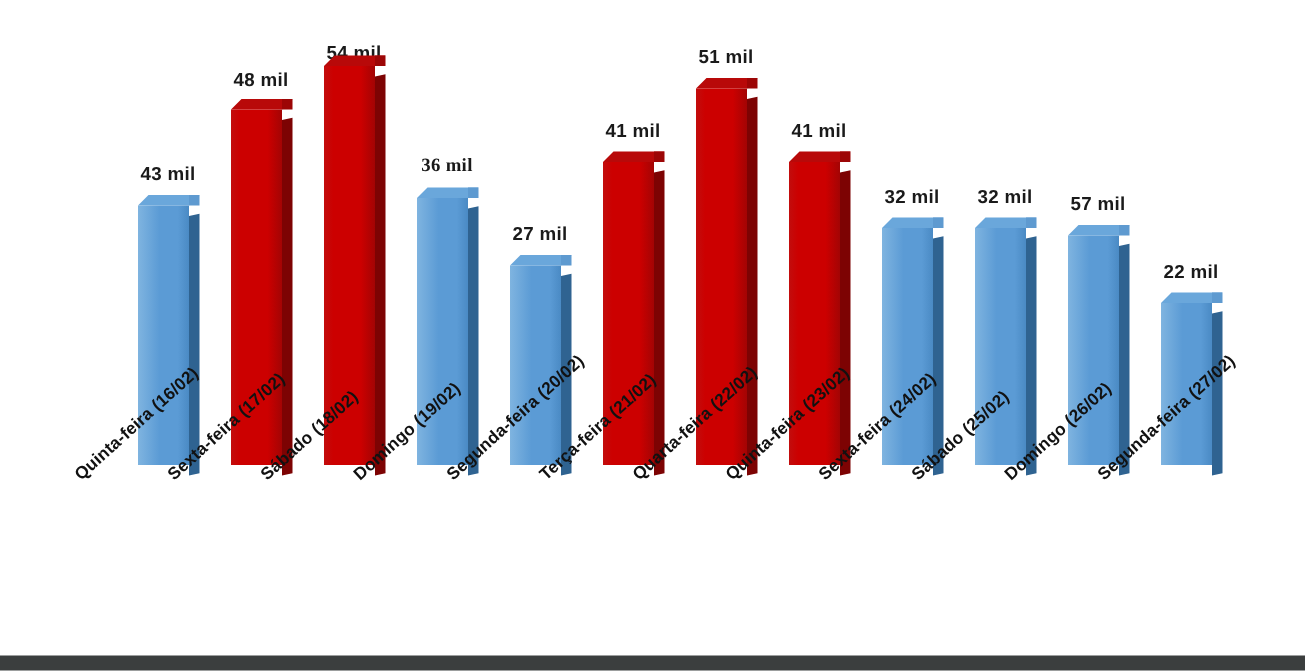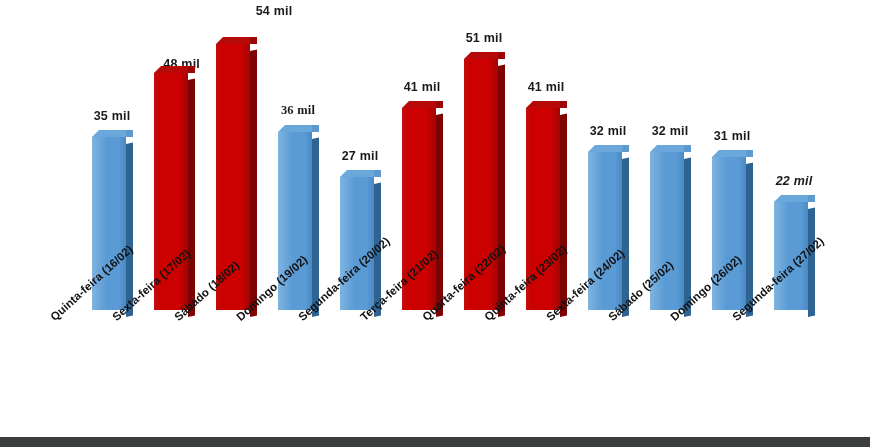--- a/index.html
+++ b/index.html
@@ -116,45 +116,45 @@
     width:870px; height:10px;
     background:#3b3e3e;
   }
 </style>
 </head>
 <body>
 
 <div id="chart-root">
   <div class="plot" id="plot">
       <div class="bar-slot" style="left: 92px;">
-        <div class="value-label" style="bottom: 187px;">35 mil</div>
+        <div class="value-label" style="bottom: 187px;">43 mil</div>
         <div class="bar3d blue" style="height: 173px;">
           <div class="bar-top"></div>
           <div class="bar-top-cap"></div>
           <div class="bar-side"></div>
           <div class="bar-front"></div>
         </div>
       </div>
       <div class="cat-wrap" style="left: 48px;">
         <div class="cat-label">Quinta-feira (16/02)</div>
       </div>
       <div class="bar-slot" style="left: 154px;">
-        <div class="value-label" style="bottom: 239px; text-align: right;">48 mil</div>
+        <div class="value-label" style="bottom: 250px;">48 mil</div>
         <div class="bar3d red" style="height: 237px;">
           <div class="bar-top"></div>
           <div class="bar-top-cap"></div>
           <div class="bar-side"></div>
           <div class="bar-front"></div>
         </div>
       </div>
       <div class="cat-wrap" style="left: 110px;">
         <div class="cat-label">Sexta-feira (17/02)</div>
       </div>
       <div class="bar-slot" style="left: 216px;">
-        <div class="value-label" style="bottom: 292px; margin-left: 38px;">54 mil</div>
+        <div class="value-label" style="bottom: 268px;">54 mil</div>
         <div class="bar3d red" style="height: 266px;">
           <div class="bar-top"></div>
           <div class="bar-top-cap"></div>
           <div class="bar-side"></div>
           <div class="bar-front"></div>
         </div>
       </div>
       <div class="cat-wrap" style="left: 172px;">
         <div class="cat-label">Sábado (18/02)</div>
       </div>
@@ -236,33 +236,33 @@
           <div class="bar-top"></div>
           <div class="bar-top-cap"></div>
           <div class="bar-side"></div>
           <div class="bar-front"></div>
         </div>
       </div>
       <div class="cat-wrap" style="left: 606px;">
         <div class="cat-label">Sábado (25/02)</div>
       </div>
       <div class="bar-slot" style="left: 712px;">
-        <div class="value-label" style="bottom: 167px;">31 mil</div>
+        <div class="value-label" style="bottom: 167px;">57 mil</div>
         <div class="bar3d blue" style="height: 153px;">
           <div class="bar-top"></div>
           <div class="bar-top-cap"></div>
           <div class="bar-side"></div>
           <div class="bar-front"></div>
         </div>
       </div>
       <div class="cat-wrap" style="left: 668px;">
         <div class="cat-label">Domingo (26/02)</div>
       </div>
       <div class="bar-slot" style="left: 774px;">
-        <div class="value-label" style="bottom: 122px; font-style: italic;">22 mil</div>
+        <div class="value-label" style="bottom: 122px;">22 mil</div>
         <div class="bar3d blue" style="height: 108px;">
           <div class="bar-top"></div>
           <div class="bar-top-cap"></div>
           <div class="bar-side"></div>
           <div class="bar-front"></div>
         </div>
       </div>
       <div class="cat-wrap" style="left: 730px;">
         <div class="cat-label">Segunda-feira (27/02)</div>
       </div>

